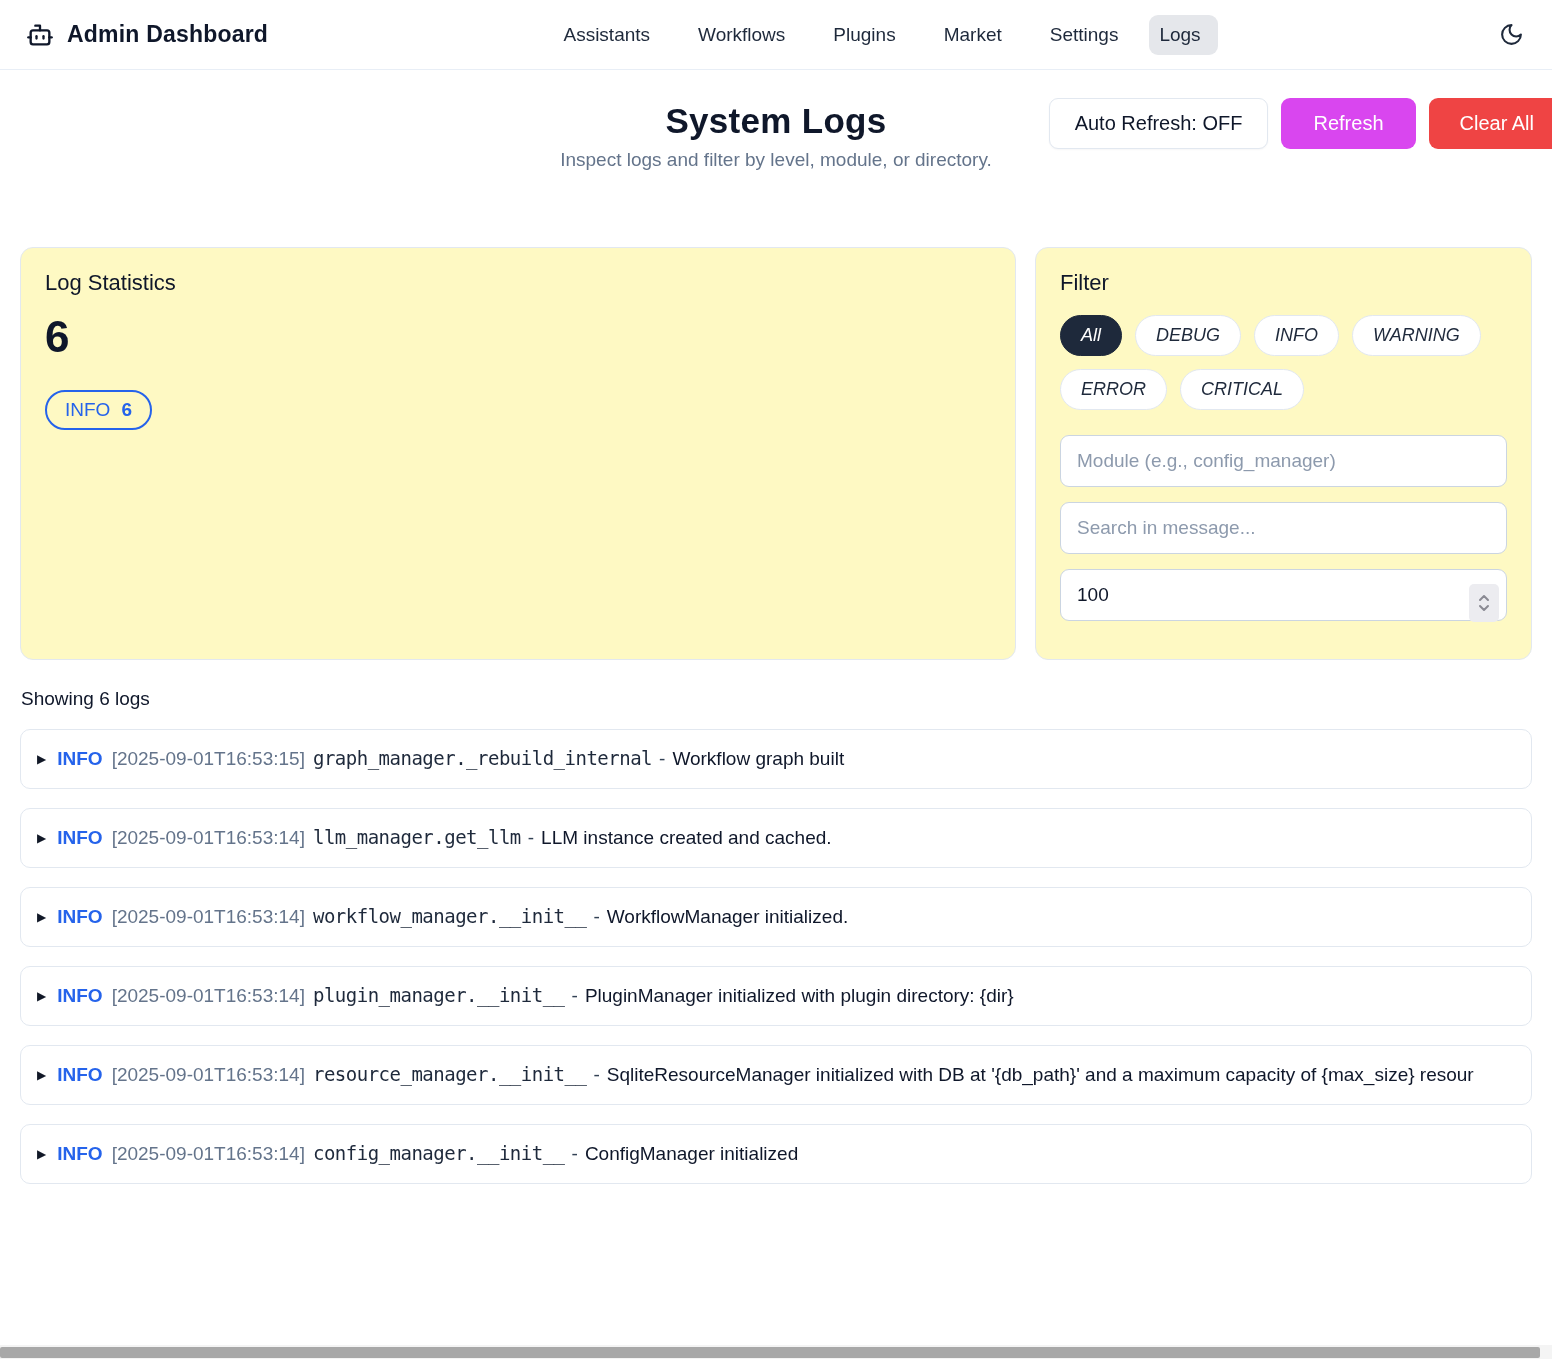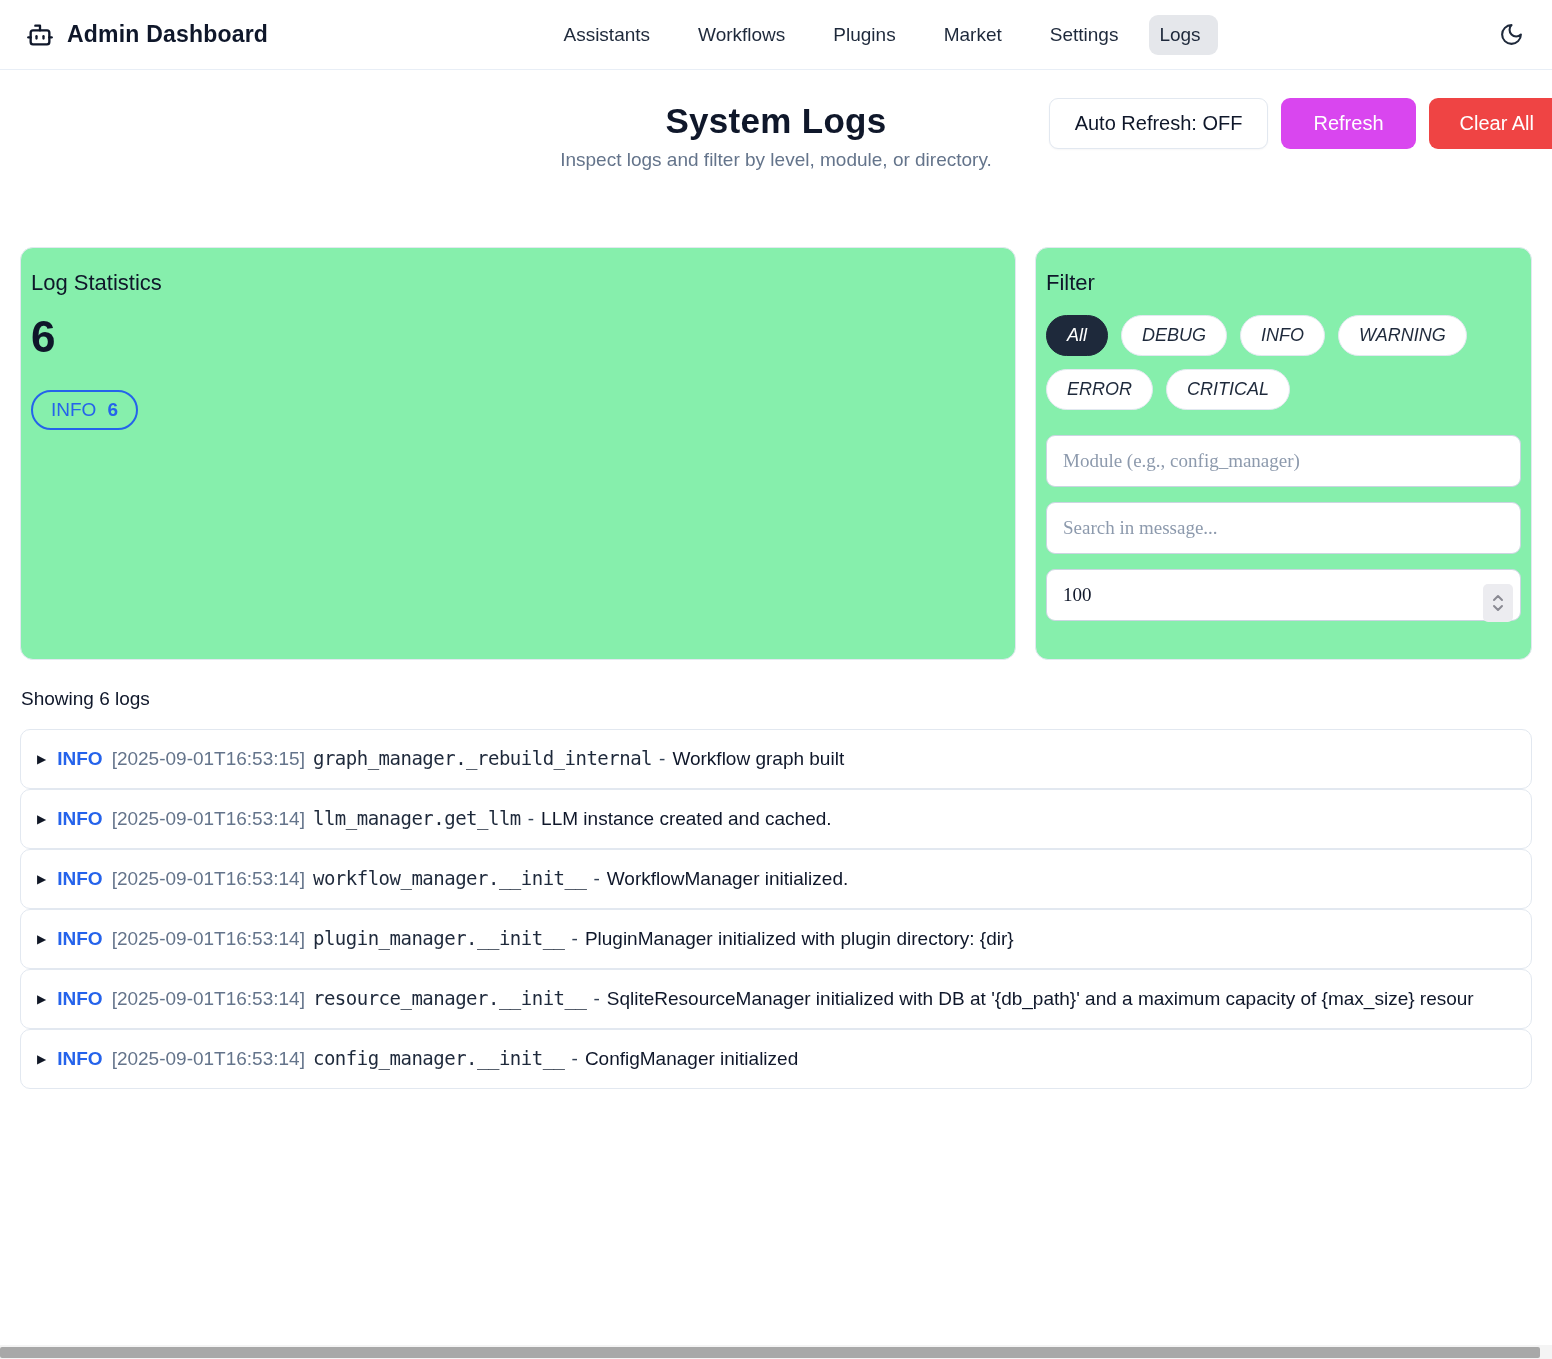--- a/index.html
+++ b/index.html
@@ -38,21 +38,21 @@
   .btn {
     font-family: inherit; font-size: 20px; border-radius: 9px;
     padding: 13px 25px; border: 1px solid transparent; cursor: pointer; white-space: nowrap;
   }
   .btn-outline { background: #fff; border-color: #e2e8f0; color: #0f172a; box-shadow: 0 1px 2px rgba(15,23,42,.04); }
   .btn-dark { background: #d946ef; color: #fff; padding: 13px 31px; }
   .btn-danger { background: #ef4444; color: #fff; padding: 13px 30px; }
 
   
   .cards { display: flex; align-items: stretch; gap: 19px; margin: 30px 20px 0; }
-  .card { border: 1px solid #e2e8f0; border-radius: 13px; background: #86efac; padding: 22px 10px; }
+  .card { border: 1px solid #e2e8f0; border-radius: 13px; background: #fef9c3; padding: 22px 24px; }
   .stats-card { flex: 1; min-height: 385px; }
   .filter-card { width: 497px; min-height: 385px; }
   .card-title { margin: 0; font-size: 22px; font-weight: 500; color: #0f172a; }
 
   .stat-number { font-size: 44px; font-weight: bold; margin: 16px 0 28px; color: #0f172a; }
   .level-badge {
     display: inline-flex; align-items: center; gap: 11px;
     border: 2px solid #2563eb; color: #2563eb;
     border-radius: 999px; padding: 7px 18px; font-size: 19px;
   }
@@ -61,34 +61,34 @@
   .pills { display: flex; flex-wrap: wrap; gap: 13px; margin: 19px 0 25px; max-width: 430px; }
   .pill {
     border: 1px solid #e2e8f0; background: #fff; color: #1e293b;
     border-radius: 999px; padding: 9px 20px; font-size: 18px; cursor: pointer; font-style: italic;
   }
   .pill.active { background: #1e293b; color: #fff; border-color: #1e293b; }
 
   .field {
     width: 100%; border: 1px solid #cbd5e1; border-radius: 9px;
     padding: 14px 16px; font-size: 19px; color: #0f172a;
-    font-family: Liberation Serif, serif; margin-bottom: 15px; background: #fff; outline: none;
+    font-family: Liberation Sans, sans-serif; margin-bottom: 15px; background: #fff; outline: none;
   }
   .field::placeholder { color: #8d9aad; }
   .limit-wrap { position: relative; }
   .spinner {
     position: absolute; right: 8px; top: 50%; transform: translateY(-50%);
     width: 30px; height: 38px; border-radius: 5px; background: #ececf0;
     display: flex; align-items: center; justify-content: center; cursor: pointer;
   }
   .spinner svg { width: 16px; height: 22px; stroke: #8a8a93; }
 
   
   .summary { margin: 28px 20px 0 21px; font-size: 19px; color: #0f172a; }
-  .logs { display: flex; flex-direction: column; margin: 19px 20px 6px; }
+  .logs { display: flex; flex-direction: column; gap: 19px; margin: 19px 20px 6px; }
   .log-row {
     border: 1px solid #e2e8f0; border-radius: 10px; background: #fff;
     padding: 13px 16px; font-size: 19px; line-height: 31px; cursor: pointer;
   }
   .log-marker { color: #111827; font-size: 12px; margin-right: 11px; vertical-align: 2px; }
   .log-level { color: #2563eb; font-weight: bold; margin-right: 9px; }
   .log-ts { color: #64748b; margin-right: 8px; }
   .log-module { font-family: "DejaVu Sans Mono", monospace; color: #1e293b; letter-spacing: -0.5px; }
   .log-sep { margin: 0 7px; color: #334155; }
   .log-msg { color: #0f172a; }

